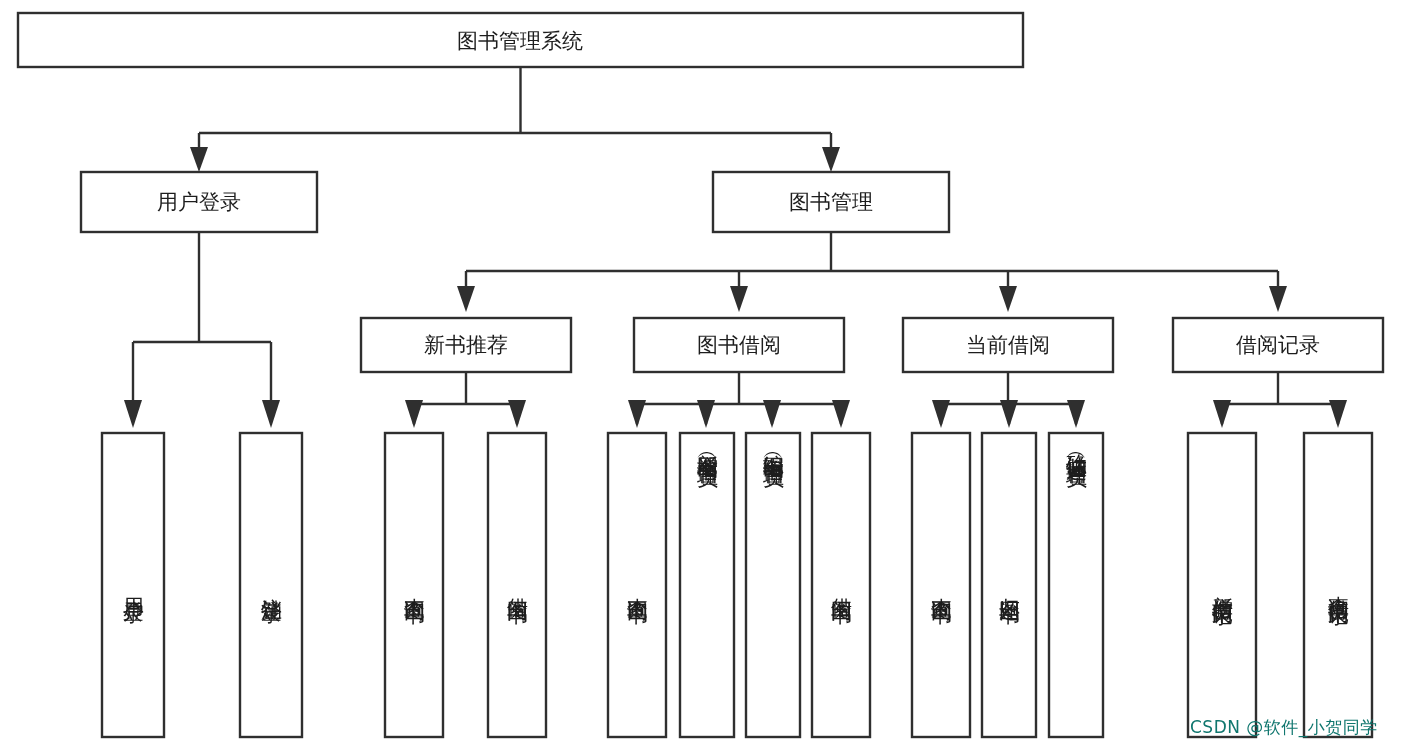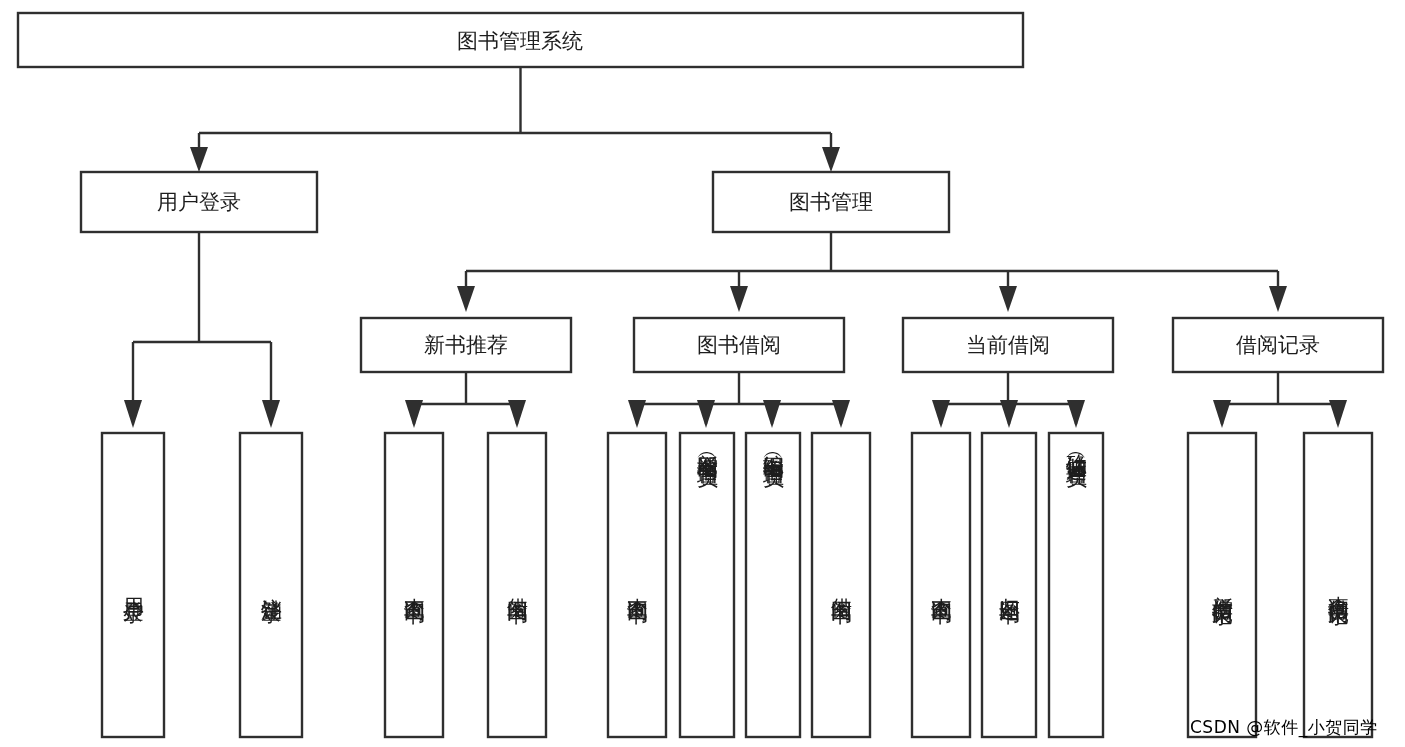--- a/index.html
+++ b/index.html
@@ -47,21 +47,21 @@
     font-family: "DejaVu Sans", "Liberation Sans", sans-serif;
     font-size: 21px;
     fill: #1d1d1d;
     text-anchor: middle;
     dominant-baseline: middle;
   }
   .watermark-text {
     position: absolute;
     font-family: "DejaVu Sans", "Liberation Sans", sans-serif;
     font-size: 17px;
-    color: #000000;
+    color: #0f766e;
     white-space: nowrap;
     letter-spacing: 0.5px;
     user-select: none;
   }
   .vlabel-wrap {
     position: absolute;
     display: flex;
     align-items: center;
     justify-content: center;
     pointer-events: none;

